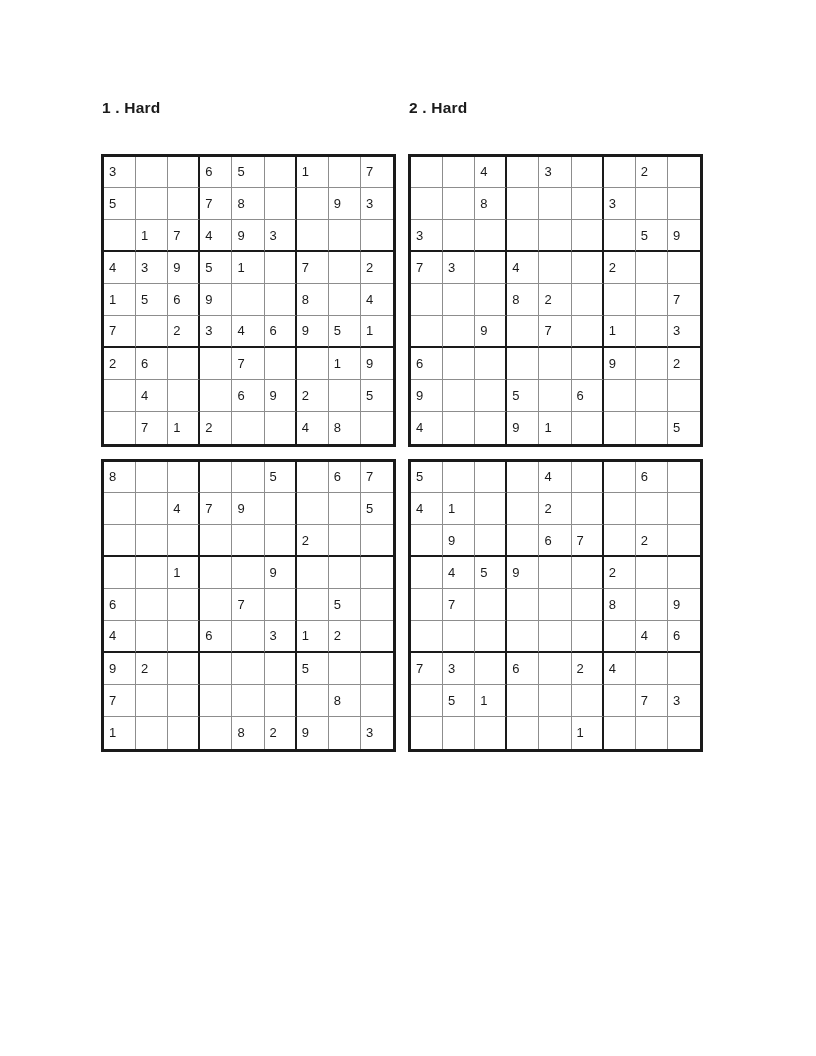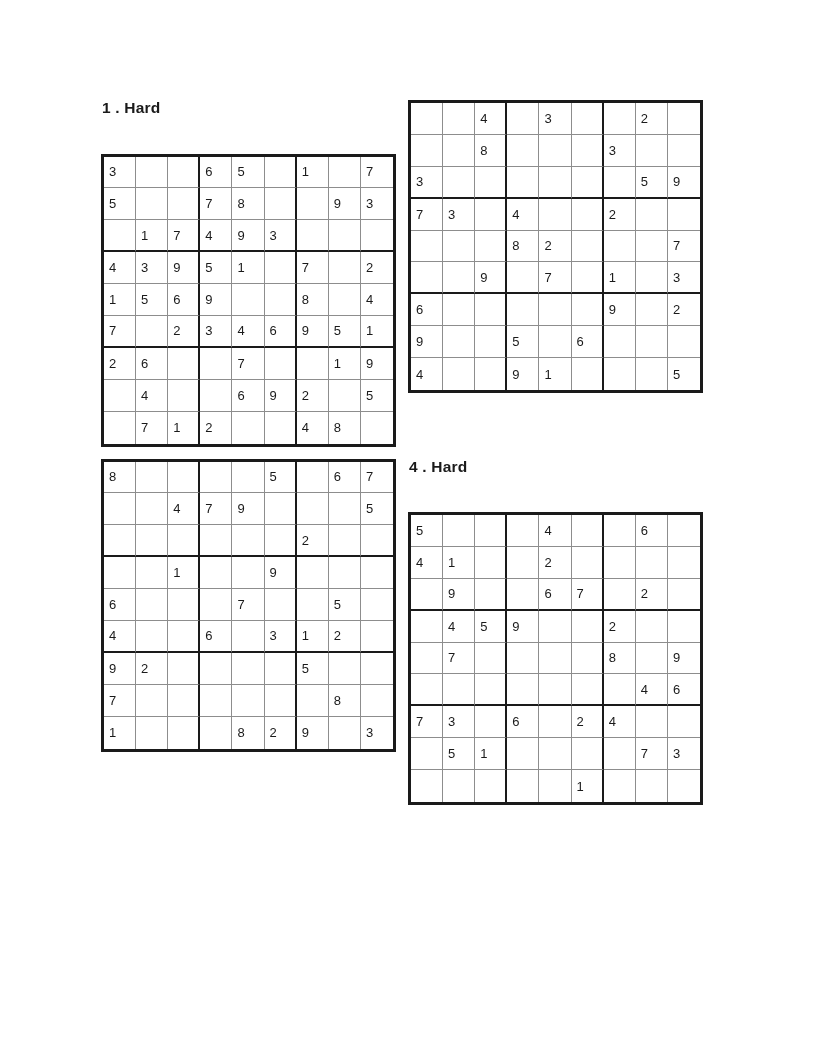--- a/index.html
+++ b/index.html
@@ -336,20 +336,21 @@
           </div>
           <div class="cell col-8 row-9">
             <span class="cell-value">8</span>
           </div>
           <div class="cell col-9 row-9 empty">
             <span class="cell-value"></span>
           </div>
         </div>
       </div>
       <div class="puzzle">
+        <div class="puzzle-title">2 . Hard</div>
         <div class="sudoku-board">
           <div class="cell col-1 row-1 empty">
             <span class="cell-value"></span>
           </div>
           <div class="cell col-2 row-1 empty">
             <span class="cell-value"></span>
           </div>
           <div class="cell col-3 row-1 box-right">
             <span class="cell-value">4</span>
           </div>
@@ -830,21 +831,20 @@
           </div>
           <div class="cell col-8 row-9 empty">
             <span class="cell-value"></span>
           </div>
           <div class="cell col-9 row-9">
             <span class="cell-value">3</span>
           </div>
         </div>
       </div>
       <div class="puzzle">
-        <div class="puzzle-title">4 . Hard</div>
         <div class="sudoku-board">
           <div class="cell col-1 row-1">
             <span class="cell-value">5</span>
           </div>
           <div class="cell col-2 row-1 empty">
             <span class="cell-value"></span>
           </div>
           <div class="cell col-3 row-1 box-right empty">
             <span class="cell-value"></span>
           </div>

